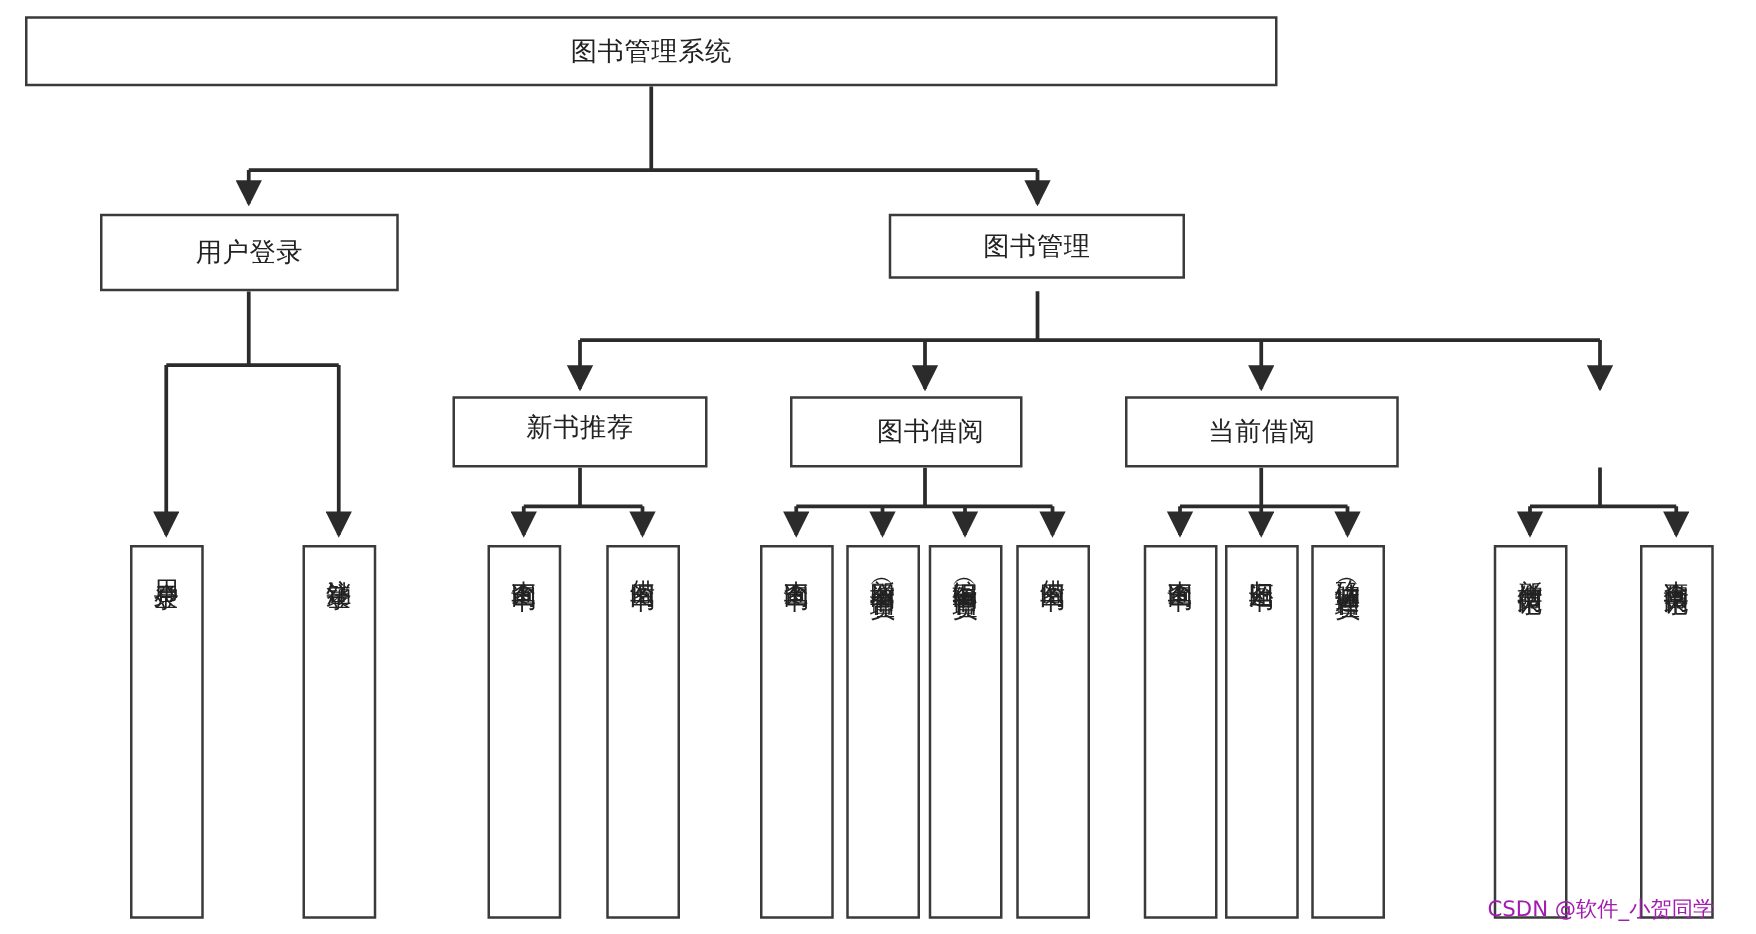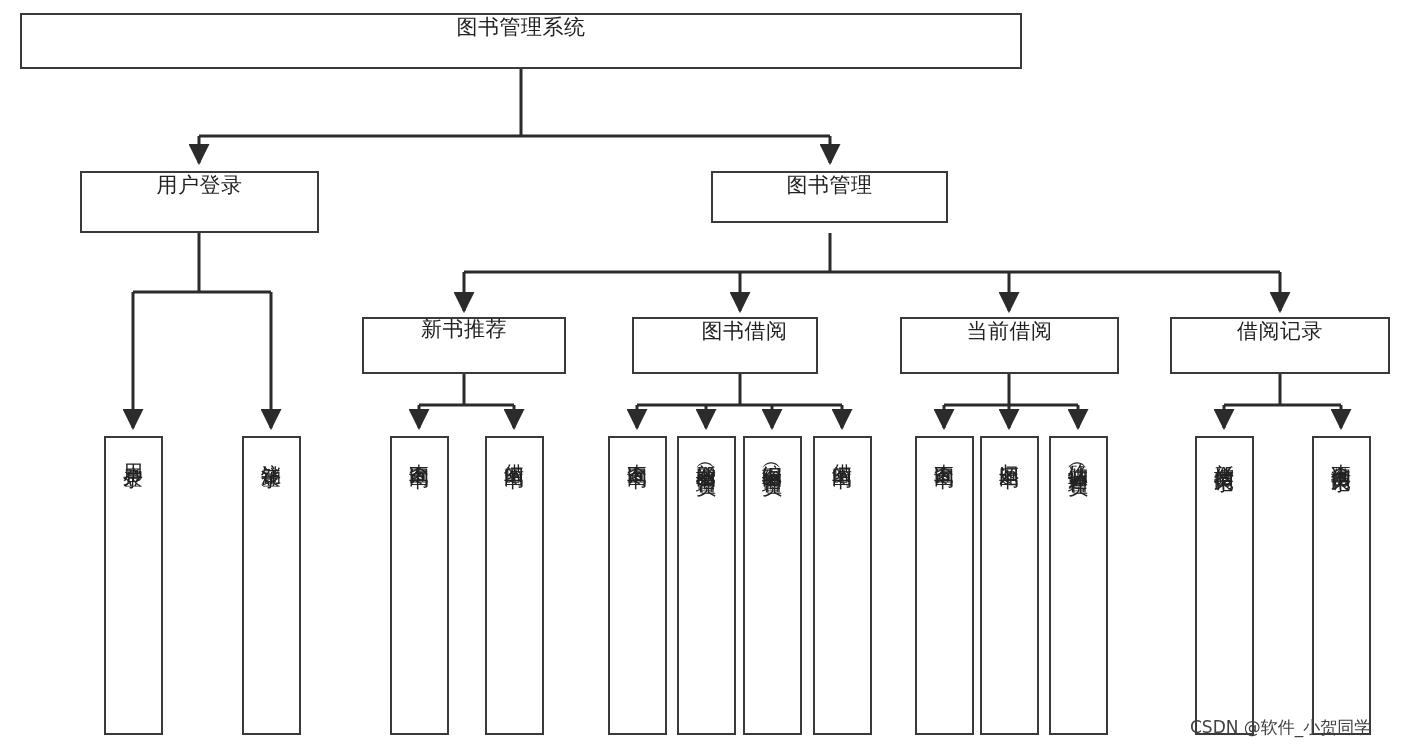--- a/index.html
+++ b/index.html
@@ -25,20 +25,21 @@
     width: 1405px;
     height: 747px;
     pointer-events: none;
   }
   .node {
     position: absolute;
     box-sizing: border-box;
     background: #ffffff;
     border: 2px solid #3a3a3a;
     display: flex;
+    align-items: center;
     justify-content: center;
     color: #222222;
     z-index: 2;
   }
   .node .label {
     display: block;
     text-align: center;
     line-height: 1.18;
     white-space: nowrap;
   }
@@ -58,21 +59,21 @@
     font-size: 20px;
     letter-spacing: 2px;
     line-height: 1;
     white-space: nowrap;
   }
   .watermark {
     position: absolute;
     left: 1190px;
     top: 716px;
     font-size: 17px;
-    color: #404040;
+    color: #a21caf;
     white-space: nowrap;
     z-index: 3;
     font-family: "DejaVu Sans", "Liberation Sans", sans-serif;
   }
 </style>
 </head>
 <body>
 
 <div id="canvas">
 
@@ -143,23 +144,20 @@
   </div>
 
   <div class="node node-l3" style="left:632px; top:317px; width:186px; height:57px;padding-left:39px;">
     <span class="label">图书借阅</span>
   </div>
 
   <div class="node node-l3" style="left:900px; top:317px; width:219px; height:57px;">
     <span class="label">当前借阅</span>
   </div>
 
-  <div class="node node-l3" style="left:1170px; top:317px; width:220px; height:57px;">
-    <span class="label">借阅记录</span>
-  </div>
 
   <div class="node node-leaf" style="left:104px; top:436px; width:59px; height:299px;">
     <span class="label">用户登录</span>
   </div>
   <div class="node node-leaf" style="left:242px; top:436px; width:59px; height:299px;">
     <span class="label">注销登录</span>
   </div>
 
   <div class="node node-leaf" style="left:390px; top:436px; width:59px; height:299px;">
     <span class="label">查询图书</span>

